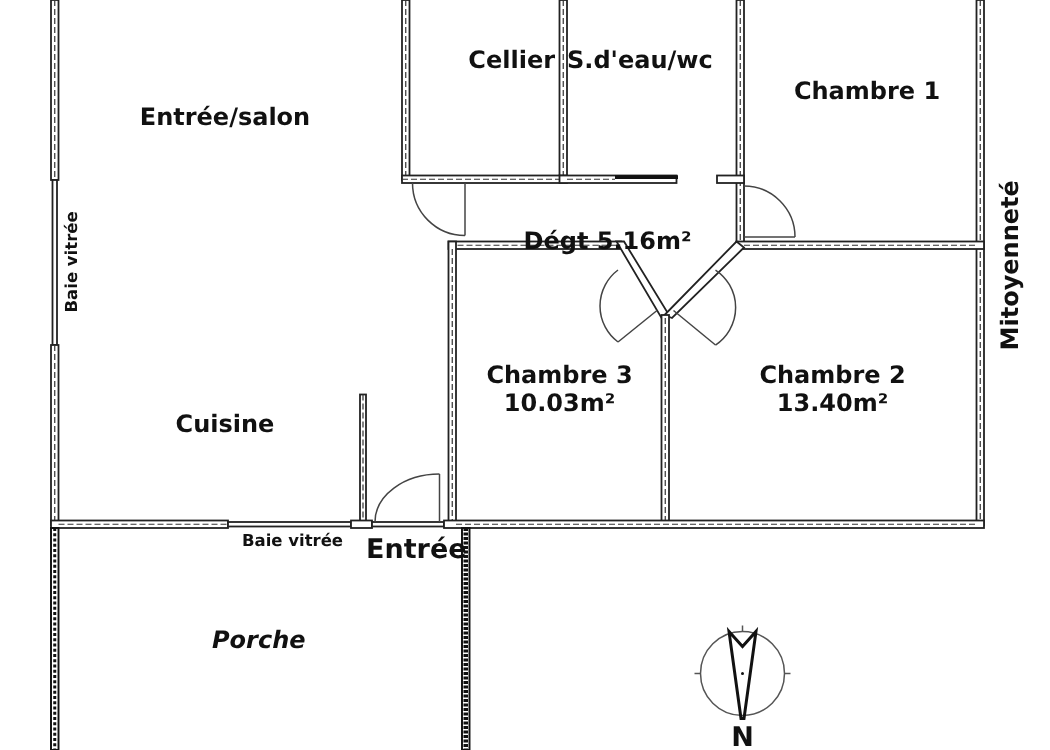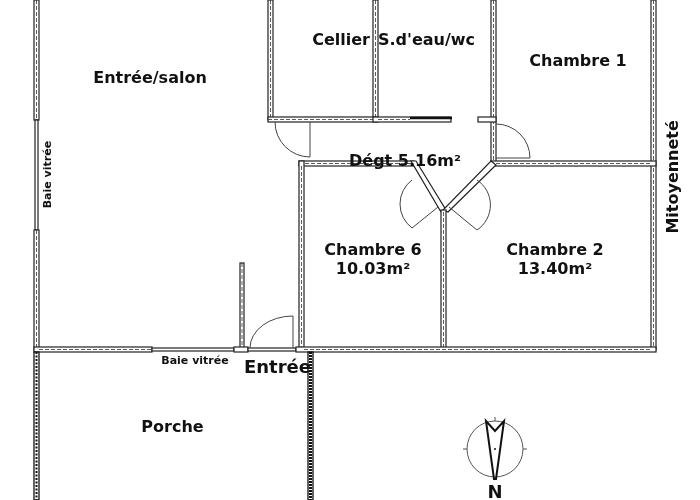--- a/index.html
+++ b/index.html
@@ -121,30 +121,31 @@
   <div class="lbl room" style="left:378px;top:30px;width:96px;">
     <div>S.d'eau/wc</div>
   </div>
   <div class="lbl room" style="left:508px;top:51px;width:140px;">
     <div>Chambre 1</div>
   </div>
   <div class="lbl room" style="left:330px;top:131px;width:150px;margin-top:20px;">
     <div>Dégt 5.16m²</div>
   </div>
   <div class="lbl room" style="left:305px;top:240px;width:136px;">
-    <div>Chambre 6</div>
+    <div>Chambre 3</div>
     <div>10.03m²</div>
   </div>
   <div class="lbl room" style="left:480px;top:240px;width:150px;">
     <div>Chambre 2</div>
     <div>13.40m²</div>
   </div>
   <div class="lbl room" style="left:95px;top:273px;width:110px;">
+    <div>Cuisine</div>
   </div>
-  <div class="lbl room" style="left:120px;top:417px;width:105px;">
+  <div class="lbl room" style="left:120px;top:417px;width:105px;font-style:italic;">
     <div>Porche</div>
   </div>
 
   <div class="lbl small" style="left:160px;top:354px;width:70px;">Baie vitrée</div>
   <div class="lbl mid" style="left:244px;top:356px;width:56px;">Entrée</div>
   <div class="lbl small vert" style="left:12px;top:168px;width:72px;transform:rotate(-90deg);">Baie vitrée</div>
   <div class="lbl room vert" style="left:623px;top:174px;width:100px;transform:rotate(-90deg);">Mitoyenneté</div>
   <div class="lbl mid" style="left:487px;top:481px;width:16px;">N</div>
 </div>
 

